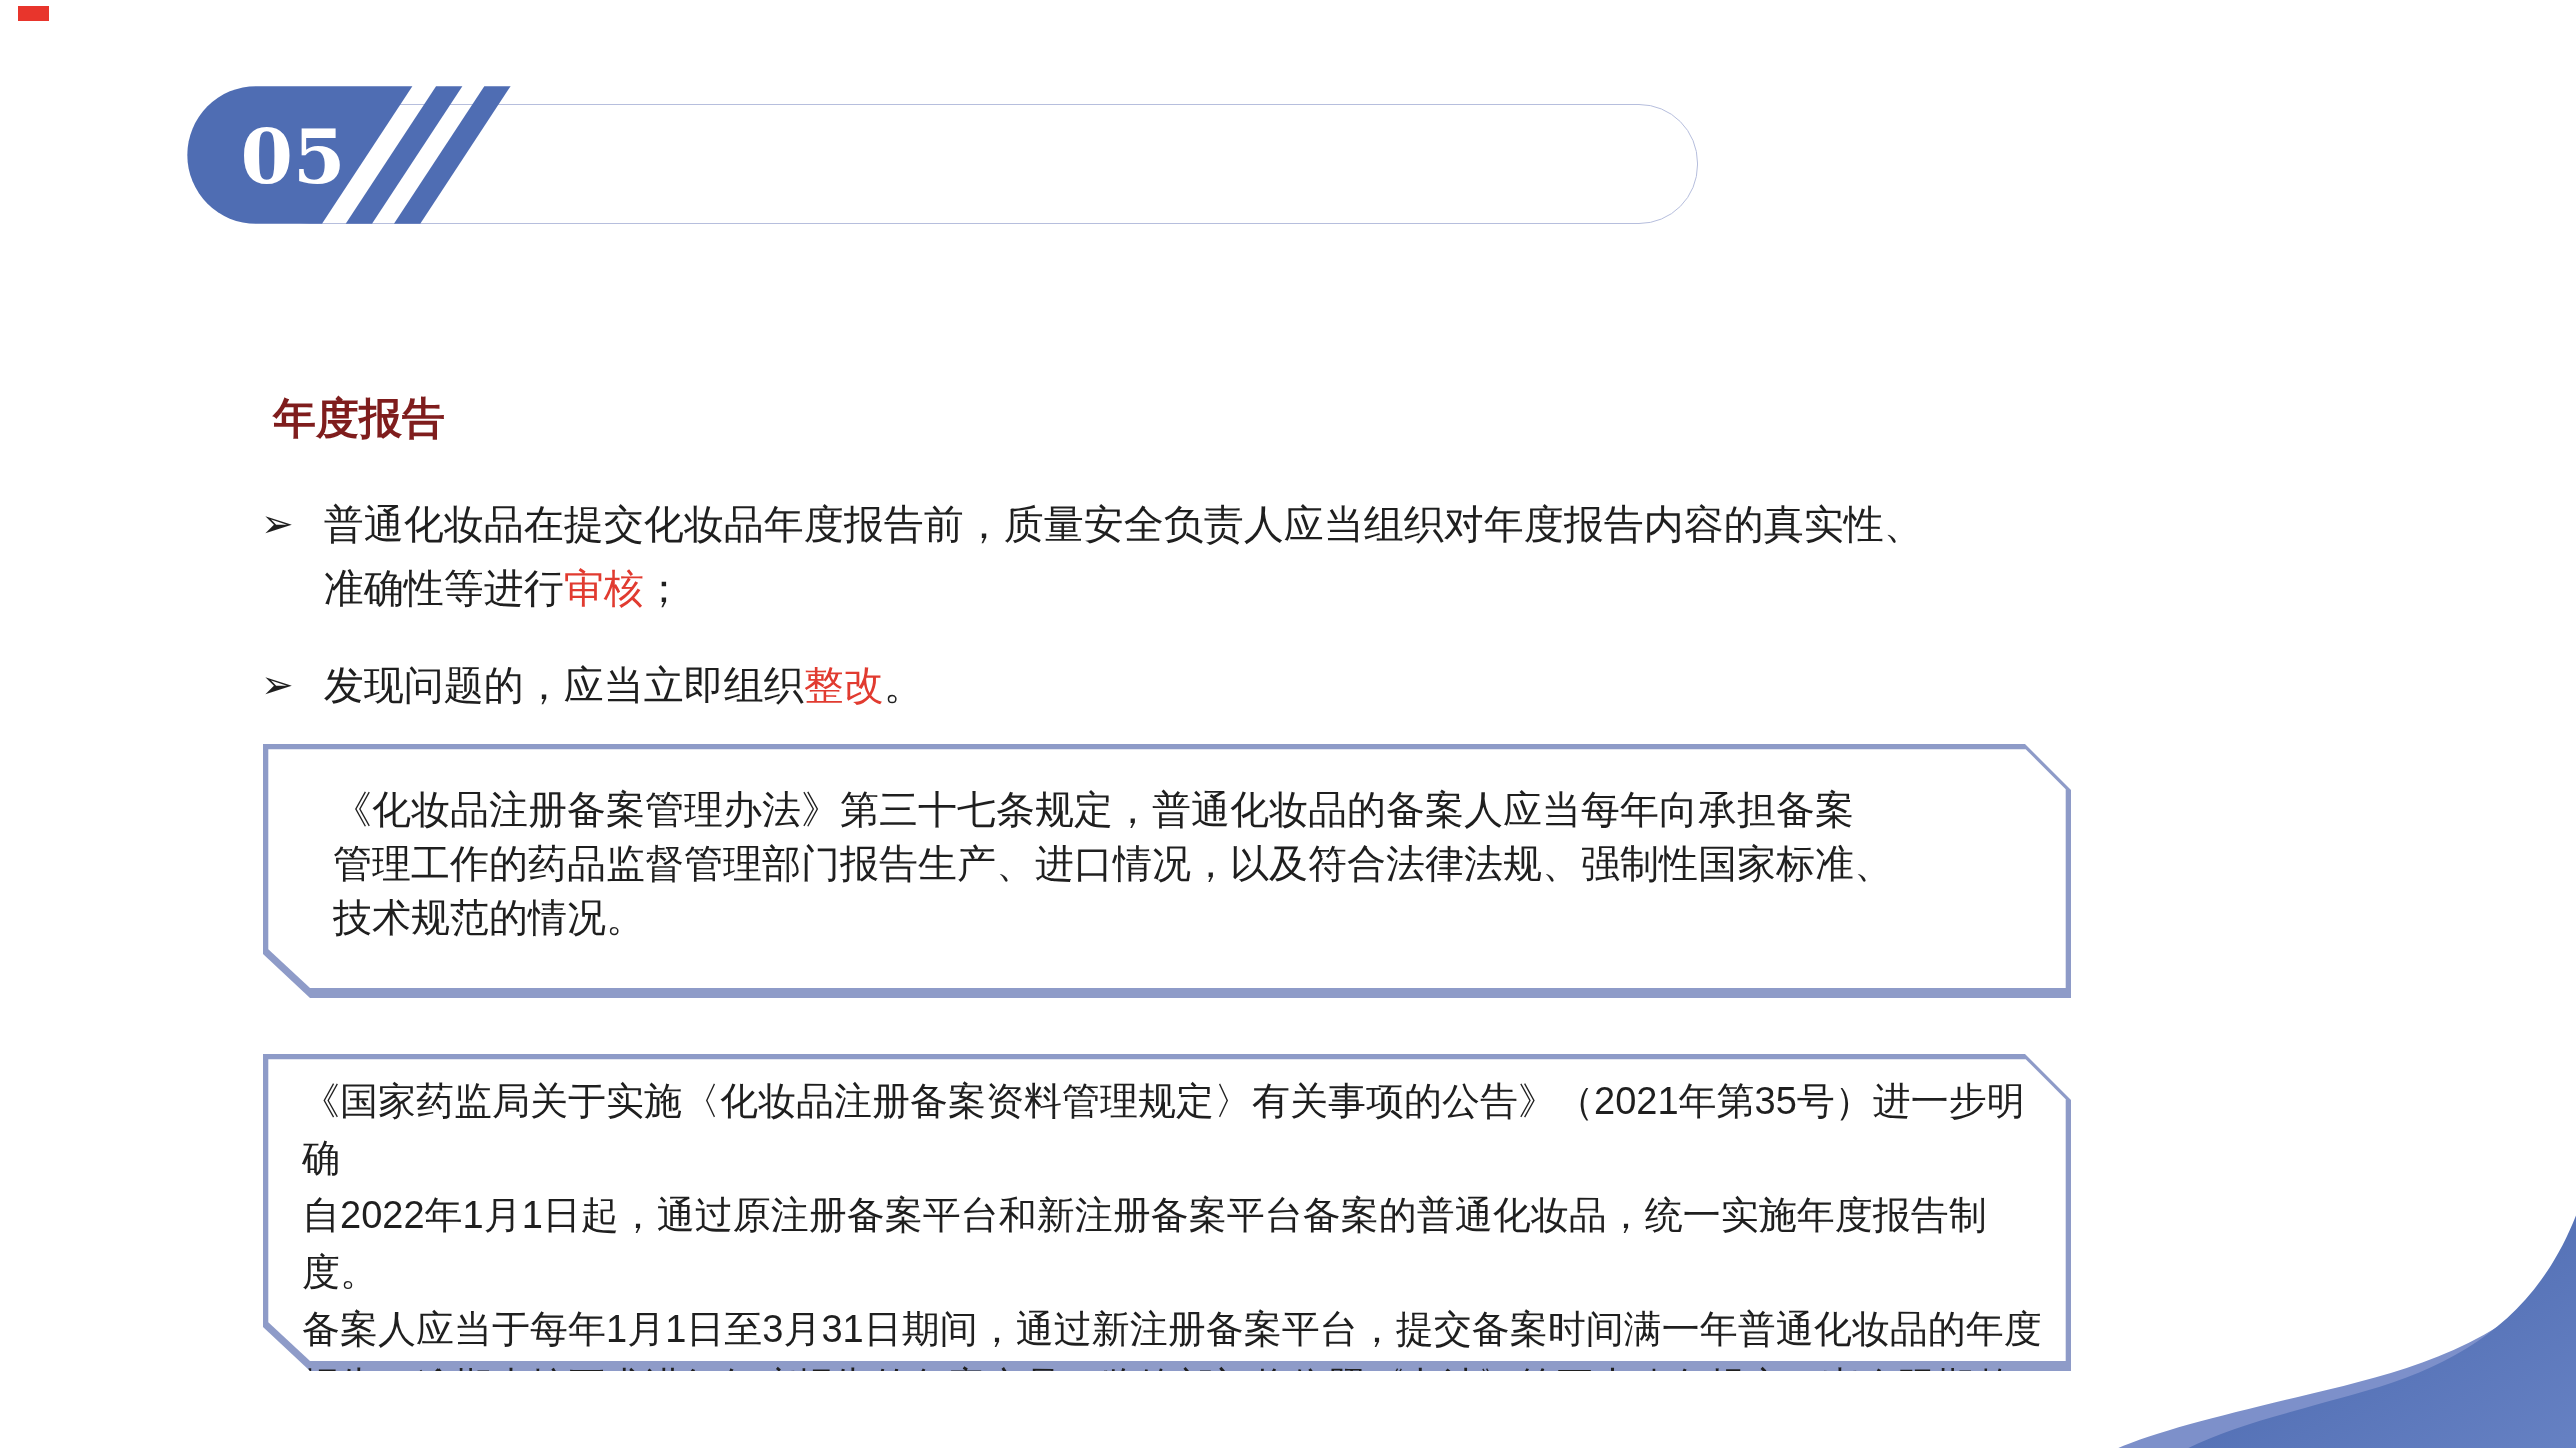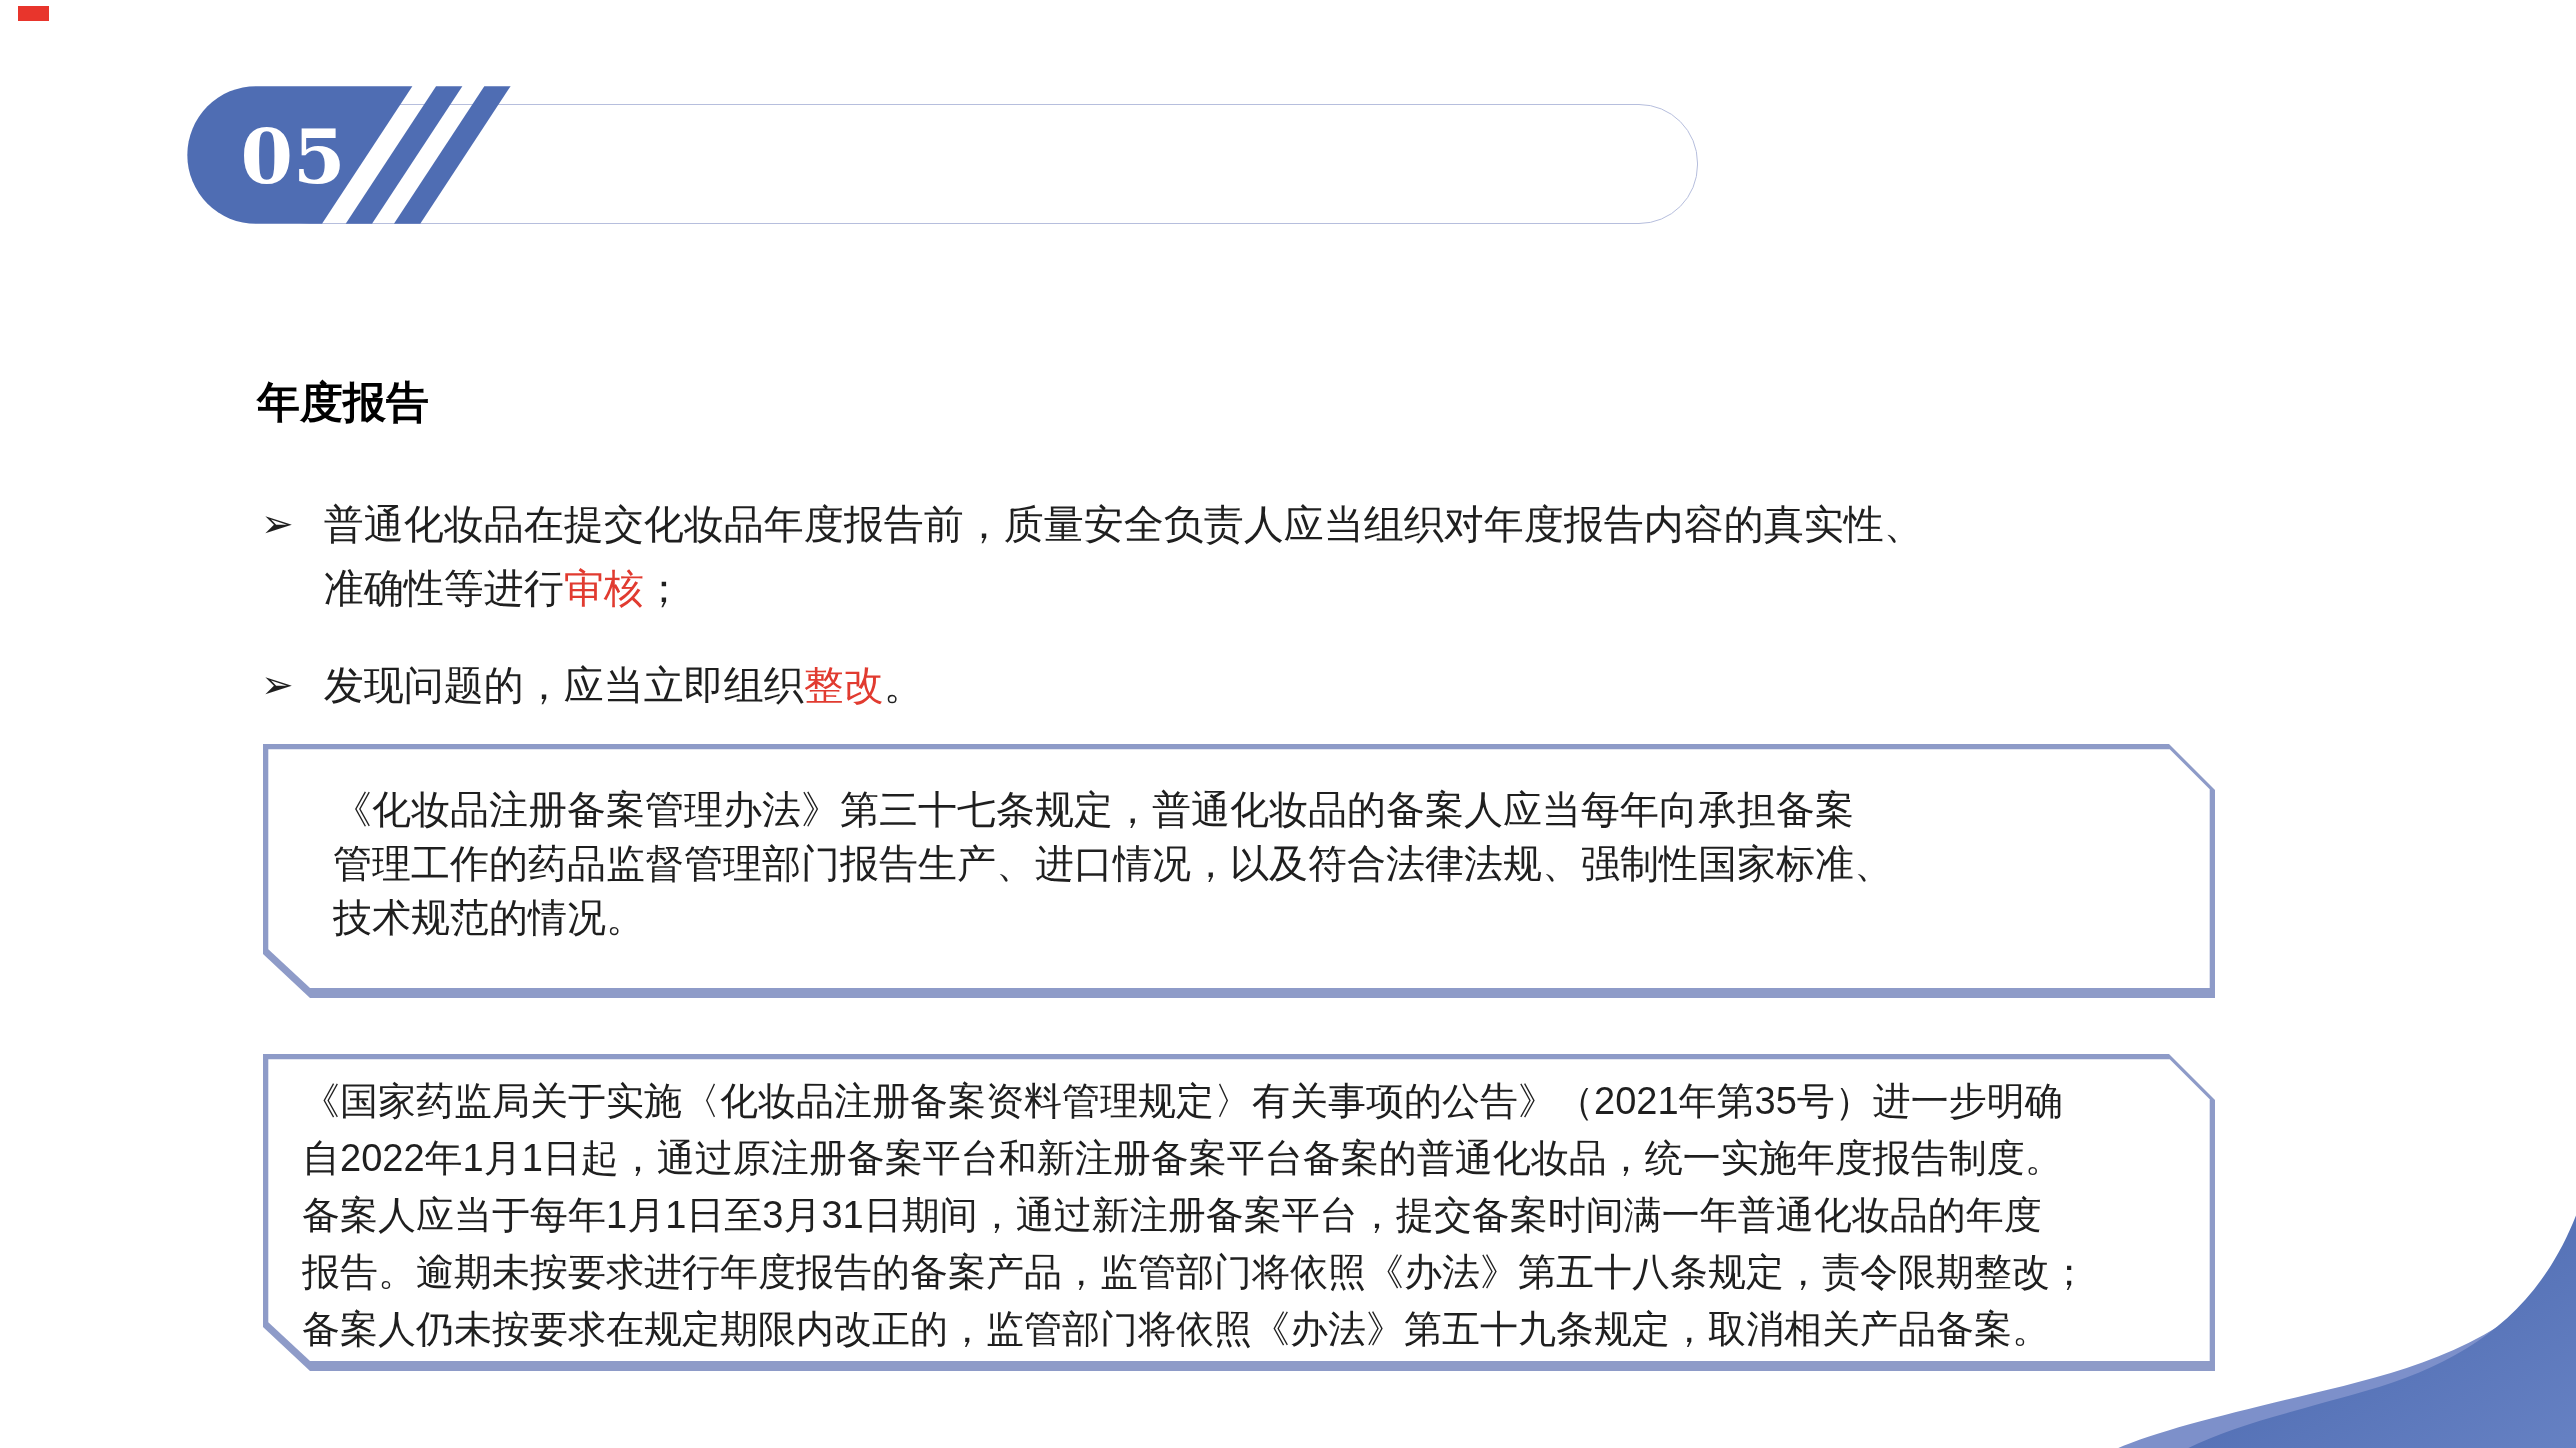--- a/index.html
+++ b/index.html
@@ -25,32 +25,32 @@
   }
   .badge{position:absolute;left:186px;top:86px;width:372px;height:138px;}
 
   
   .intro{
     position:absolute;left:205px;top:263px;width:2107px;
     font-size:40px;line-height:61px;white-space:pre-line;
   }
   .red{color:#e13b30;}
   .subheading{
-    position:absolute;left:257px;top:374px;margin:0;
-    font-size:43px;font-weight:bold;color:#000000;
+    position:absolute;left:257px;top:374px;margin:16px;
+    font-size:43px;font-weight:bold;color:#7f1d1d;
   }
   .bullet{position:absolute;left:261px;display:flex;gap:30px;font-size:40px;line-height:64px;}
   .bullet-1{top:492px;}
   .bullet-2{top:653px;}
   .bullet .arrow{font-size:39px;line-height:64px;color:#1f1f1f;flex:none;}
   .bullet-text{white-space:pre-line;width:1712px;}
 
   
   .cutbox{
-    position:absolute;left:263px;width:1952px;background:#8e9bc8;
+    position:absolute;left:263px;width:1808px;background:#8e9bc8;
     clip-path:polygon(0 0, calc(100% - 46px) 0, 100% 46px, 100% 100%, 47px 100%, 0 calc(100% - 44px));
   }
   .cutbox-inner{
     position:absolute;left:5.3px;right:5.3px;top:5.3px;bottom:9.7px;background:#ffffff;
     clip-path:polygon(0 0, calc(100% - 40px) 0, 100% 40px, 100% 100%, 42px 100%, 0 calc(100% - 39px));
   }
   .callout-1{top:744px;height:254px;}
   .callout-2{top:1047px;height:317px;margin-top:7px;}
   .cutbox-text{
     position:absolute;white-space:pre-line;color:#1f1f1f;

